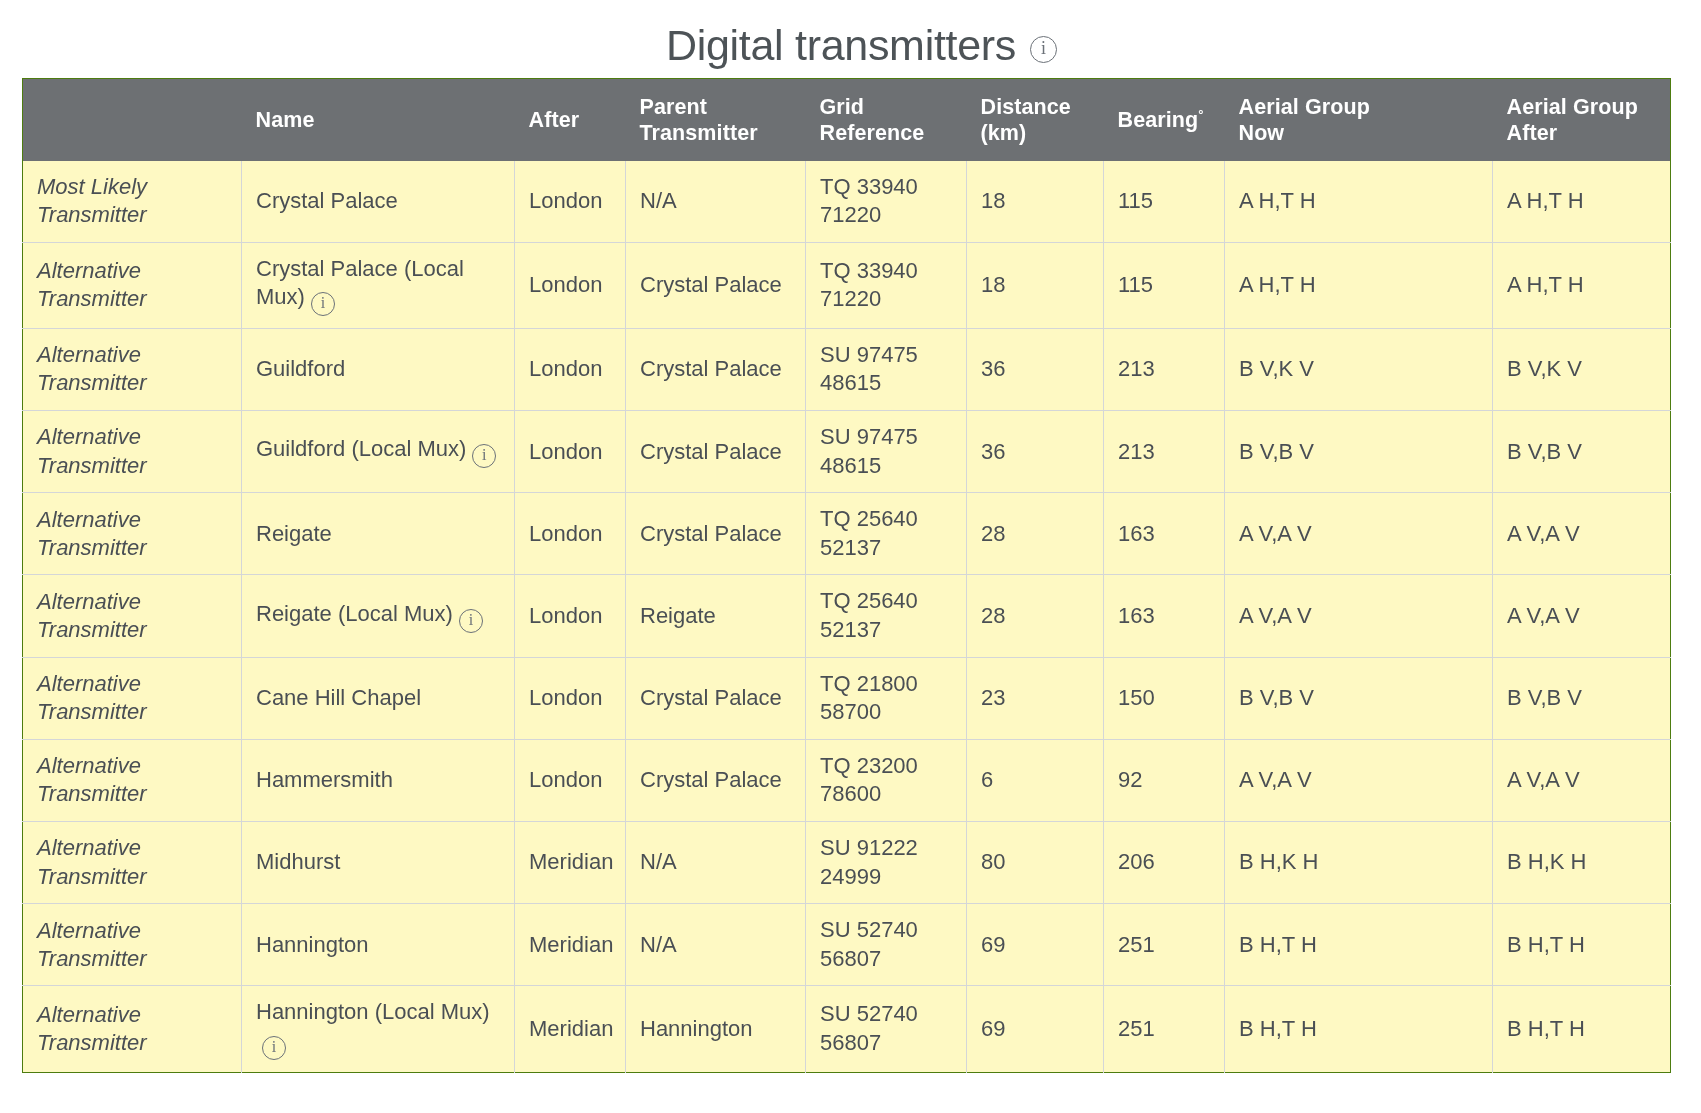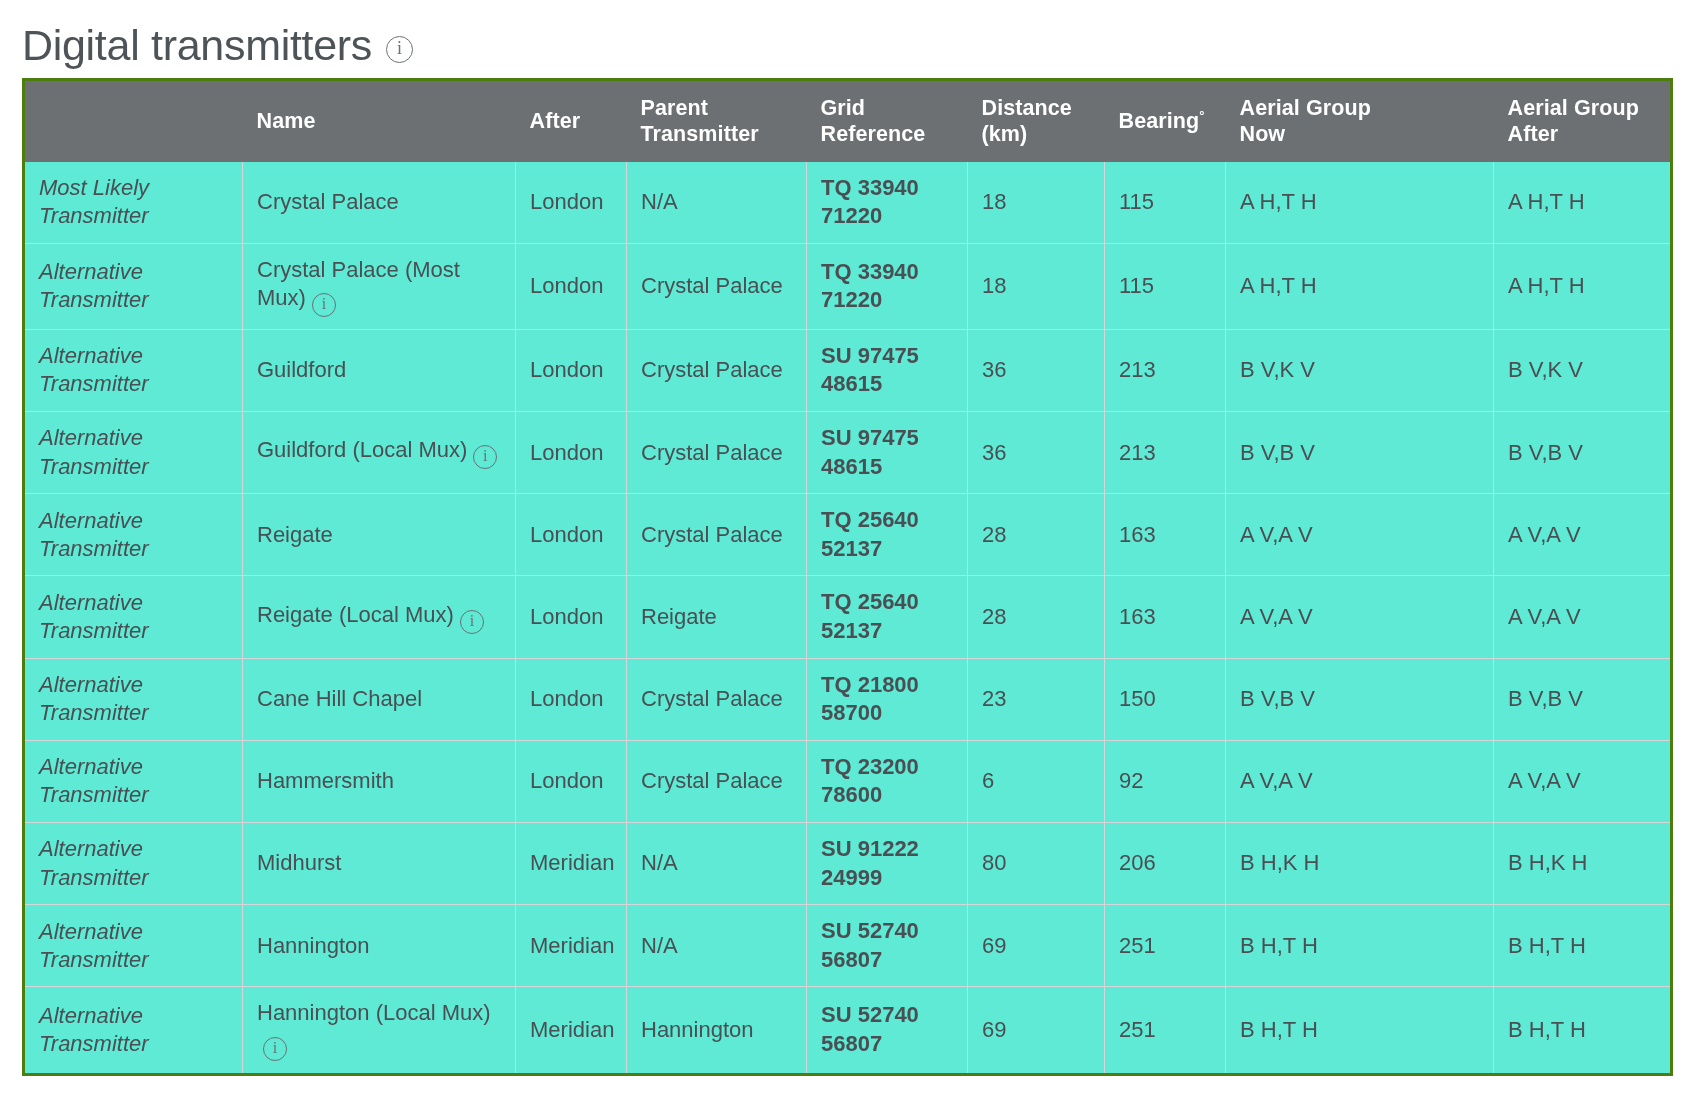--- a/index.html
+++ b/index.html
@@ -23,20 +23,21 @@
   }
 
   
   .page-heading {
     display: flex;
     align-items: center;
     gap: 14px;
     padding: 14px 0 0 22px;
     height: 78px;
     box-sizing: border-box;
+    justify-content: center;
   }
   .page-heading .title {
     font-size: 43px;
     font-weight: 400;
     line-height: 1.1;
     color: #4d5357;
     letter-spacing: -0.3px;
     white-space: nowrap;
   }
 
@@ -76,22 +77,22 @@
 
   
   .table-wrap {
     padding: 0 22px 0 22px;
     box-sizing: border-box;
   }
   table.tx {
     border-collapse: collapse;
     table-layout: fixed;
     width: 1648px;
-    border: 3px solid #4d7c0f;
-    background: #5eead4;
+    border: 1px solid #4d7c0f;
+    background: #fef9c3;
   }
   table.tx thead th {
     background: #6d7073;
     color: #ffffff;
     font-size: 21.5px;
     font-weight: 700;
     line-height: 1.22;
     text-align: left;
     vertical-align: middle;
     padding: 14px 14px 14px 14px;
@@ -119,21 +120,21 @@
   }
   table.tx tbody tr:last-child td {
     border-bottom: none;
   }
   table.tx tbody td:last-child {
     border-right: none;
   }
   table.tx tbody td.gridref {
     line-height: 1.3;
   }
-  .gridref-line { display: block; white-space: nowrap; font-weight: bold; }
+  .gridref-line { display: block; white-space: nowrap; }
   .cell-2line { line-height: 1.28; }
   .cell-2line span { display: block; font-style: italic; }
 
   
   col.c-kind   { width: 219px; }
   col.c-name   { width: 273px; }
   col.c-region { width: 111px; }
   col.c-parent { width: 180px; }
   col.c-grid   { width: 161px; }
   col.c-dist   { width: 137px; }
@@ -210,21 +211,21 @@
             <td>18</td>
             <td>115</td>
             <td>A H,T H</td>
             <td>A H,T H</td>
           </tr>
           <tr>
             <td class="cell-2line">
               <span>Alternative</span>
               <span>Transmitter</span>
             </td>
-            <td><span>Crystal Palace (Most Mux)</span><span class="info-icon sm">
+            <td><span>Crystal Palace (Local Mux)</span><span class="info-icon sm">
                 <i>i</i>
               </span></td>
             <td>London</td>
             <td>Crystal Palace</td>
             <td class="gridref">
               <span class="gridref-line">TQ 33940</span>
               <span class="gridref-line">71220</span>
             </td>
             <td>18</td>
             <td>115</td>

